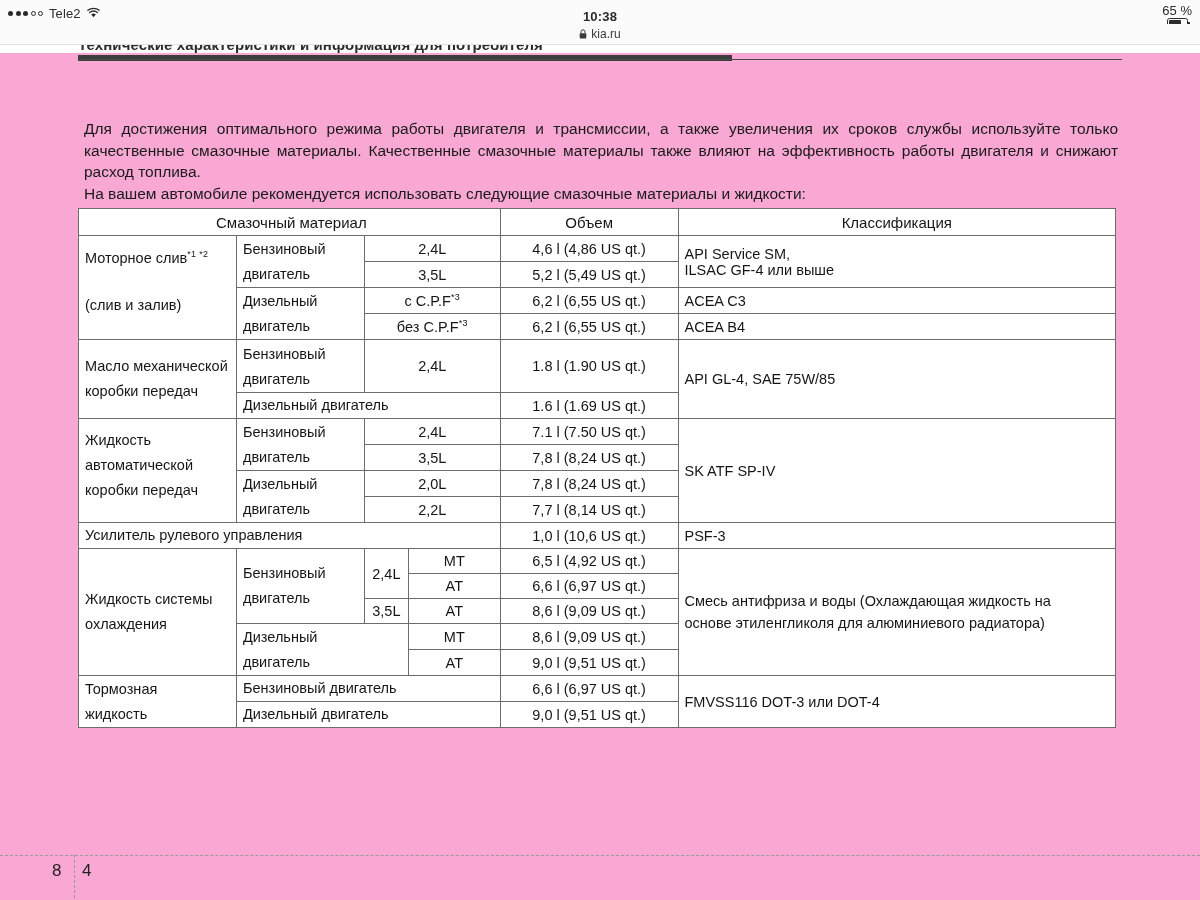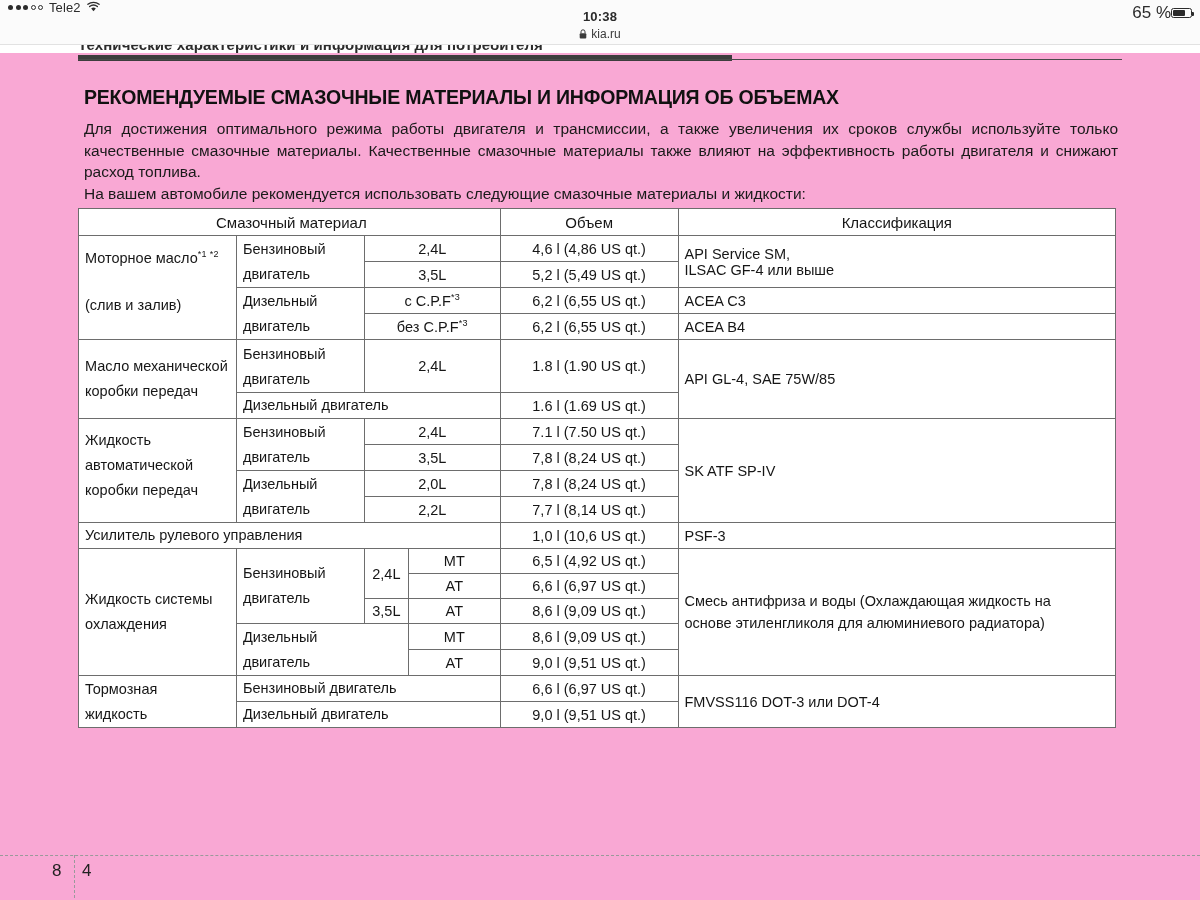--- a/index.html
+++ b/index.html
@@ -12,28 +12,28 @@
     position:relative;
   }
 
   
   .statusbar{
     position:absolute;left:0;top:0;width:1200px;height:24px;
     background:#fbfbfb;
     display:flex;align-items:center;
     font-size:13px;color:#2b2b2b;
   }
-  .sb-left{position:absolute;left:8px;top:0;display:flex;align-items:center;gap:4px;}
+  .sb-left{position:absolute;left:8px;top:6px;display:flex;align-items:center;gap:4px;}
   .dots{display:flex;align-items:center;gap:2.5px;}
   .dot{width:5px;height:5px;border-radius:50%;background:#2b2b2b;}
   .dot.hollow{background:transparent;border:1px solid #2b2b2b;width:3px;height:3px;}
   .carrier{font-size:13px;letter-spacing:.1px;margin-left:2px;}
   .wifi{margin-left:2px;display:inline-block;}
   .sb-center{position:absolute;left:0;width:1200px;text-align:center;top:9px;font-size:13px;font-weight:600;letter-spacing:.2px;}
-  .sb-right{position:absolute;right:8px;top:3px;display:flex;align-items:center;gap:0;font-size:17px;}
+  .sb-right{position:absolute;right:8px;top:3px;display:flex;align-items:center;gap:0;font-size:13px;flex-direction:column;}
   .batt{
     position:relative;width:21px;height:10px;border:1px solid #2b2b2b;border-radius:2.5px;
     box-sizing:border-box;
   }
   .batt .fill{position:absolute;left:1px;top:1px;bottom:1px;width:65%;background:#2b2b2b;border-radius:1px;}
   .batt .cap{position:absolute;right:-3px;top:3px;width:2px;height:4px;background:#2b2b2b;border-radius:0 1px 1px 0;}
 
   
   .urlbar{
     position:absolute;left:0;top:24px;width:1200px;height:20px;
@@ -167,21 +167,20 @@
 </div>
 
 <div class="page">
 
   <div class="runhead-wrap">
     <div class="runhead">Технические характеристики и информация для потребителя</div>
   </div>
   <div class="runbar"></div>
   <div class="runrule"></div>
 
-  <h1 class="doc-title">РЕКОМЕНДУЕМЫЕ СМАЗОЧНЫЕ МАТЕРИАЛЫ И ИНФОРМАЦИЯ ОБ ОБЪЕМАХ</h1>
 
   <div class="para" id="para2">На вашем автомобиле рекомендуется использовать следующие смазочные материалы и жидкости:</div>
   <div class="para" id="para1">Для достижения оптимального режима работы двигателя и трансмиссии, а также увеличения их сроков службы используйте только качественные смазочные материалы. Качественные смазочные материалы также влияют на эффективность работы двигателя и снижают расход топлива.</div>
 
   <table class="spec">
     <colgroup>
       <col style="width:158px">
       <col style="width:128px">
       <col style="width:44px">
       <col style="width:92px">
@@ -191,21 +190,21 @@
     <tbody>
 
       <tr class="th-row">
         <th class="left" colspan="4">Смазочный материал</th>
         <th>Объем</th>
         <th>Классификация</th>
       </tr>
 
       <tr class="r">
         <td class="lbl" rowspan="4" style="vertical-align:top;padding-top:6px;">
-          <span>Моторное масло</span><span class="sup">*1 *2</span>
+          <span>Моторное слив</span><span class="sup">*1 *2</span>
           <div style="height:22px"></div>
           <span>(слив и залив)</span>
         </td>
         <td class="lbl" rowspan="2" style="vertical-align:top;padding-top:1px;">
           <div>Бензиновый</div>
           <div>двигатель</div>
         </td>
         <td class="ctr" colspan="2">2,4L</td>
         <td class="ctr">4,6 l (4,86 US qt.)</td>
         <td class="cls" rowspan="2">

